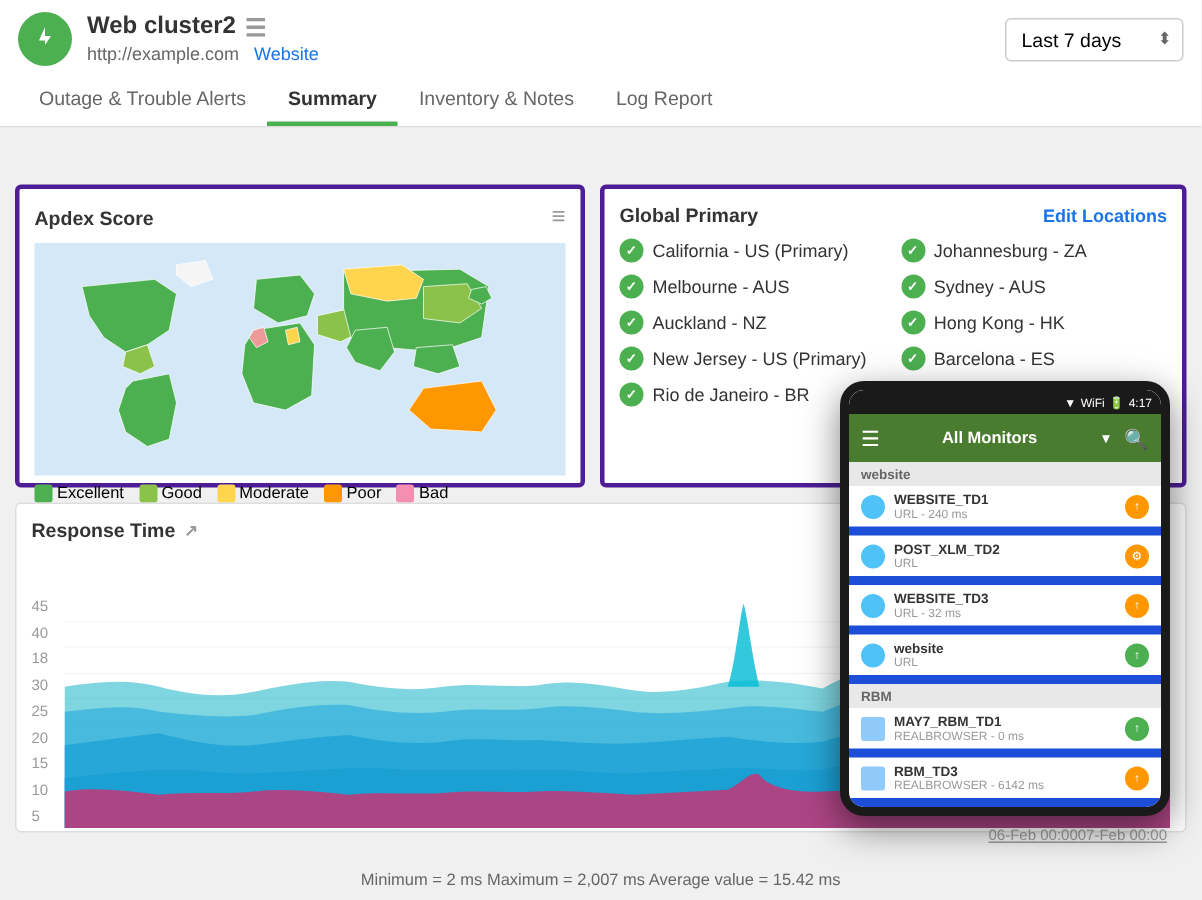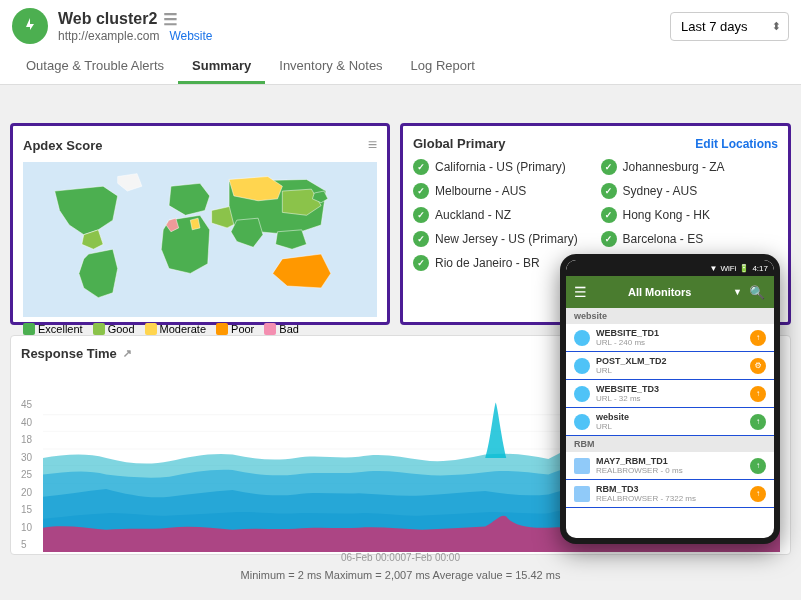--- a/index.html
+++ b/index.html
@@ -46,37 +46,37 @@
     .status-item { display: flex; align-items: center; gap: 6px; font-size: 12px; color: #333; }
     .status-dot { width: 16px; height: 16px; border-radius: 50%; background: #4caf50; display: flex; align-items: center; justify-content: center; flex-shrink: 0; }
     .status-dot::after { content: '✓'; color: white; font-size: 9px; font-weight: bold; }
 
     
     .response-card { background: #fff; border: 1px solid #ddd; border-radius: 4px; padding: 10px; height: 220px; position: relative; }
     .response-title { font-size: 13px; color: #333; font-weight: bold; margin-bottom: 4px; display: flex; align-items: center; gap: 6px; }
     .external-icon { font-size: 11px; color: #999; }
     .chart-area { width: 100%; height: 155px; position: relative; overflow: hidden; margin-top: 36px; }
     .chart-stats { font-size: 11px; color: #666; text-align: center; margin-top: 2px; }
-    .chart-labels { display: flex; justify-content: center; font-size: 10px; color: #999; margin-bottom: 6px; padding: 0 2px; }
+    .chart-labels { display: flex; justify-content: flex-end; font-size: 10px; color: #999; margin-bottom: 18px; padding: 0 2px; text-decoration: underline; }
     .y-labels { position: absolute; left: 0; top: 0; height: 100%; display: flex; flex-direction: column; justify-content: space-between; font-size: 10px; color: #999; padding: 2px 0; width: 22px; }
     .chart-svg-area { position: absolute; left: 22px; right: 0; top: 0; bottom: 0; }
 
     
     .mobile-overlay { position: absolute; right: 10px; bottom: 10px; width: 220px; height: 290px; z-index: 10; }
     .phone-frame { width: 220px; height: 290px; background: #1a1a1a; border-radius: 16px; padding: 6px; box-shadow: 0 8px 24px rgba(0,0,0,0.5); }
     .phone-screen { width: 100%; height: 100%; background: #fff; border-radius: 10px; overflow: hidden; display: flex; flex-direction: column; }
     .phone-status-bar { background: #1a1a1a; height: 16px; display: flex; align-items: center; justify-content: flex-end; padding: 0 6px; gap: 3px; font-size: 8px; color: #fff; border-radius: 10px 10px 0 0; }
     .phone-nav { background: #4a7c2f; height: 32px; display: flex; align-items: center; padding: 0 8px; gap: 8px; }
     .phone-nav-title { color: #fff; font-size: 11px; font-weight: bold; flex: 1; text-align: center; }
     .phone-hamburger { color: #fff; font-size: 14px; }
     .phone-search { color: #fff; font-size: 13px; }
     .phone-dropdown { color: #fff; font-size: 9px; }
     .phone-content { flex: 1; overflow: hidden; font-size: 10px; }
     .phone-section-header { background: #e8e8e8; padding: 3px 8px; font-size: 9px; color: #666; font-weight: bold; }
-    .phone-item { display: flex; align-items: center; padding: 4px 8px; border-bottom: 1px solid #1d4ed8; gap: 6px; }
+    .phone-item { display: flex; align-items: center; padding: 4px 8px; border-bottom: 6px solid #1d4ed8; gap: 6px; }
     .phone-item-icon { width: 16px; height: 16px; background: #ddd; border-radius: 50%; flex-shrink: 0; }
     .phone-item-info { flex: 1; min-width: 0; }
     .phone-item-name { font-size: 9px; font-weight: bold; color: #333; }
     .phone-item-sub { font-size: 8px; color: #999; }
     .phone-item-status { width: 16px; height: 16px; border-radius: 50%; flex-shrink: 0; display: flex; align-items: center; justify-content: center; font-size: 8px; color: white; }
     .status-green { background: #4caf50; }
     .status-orange { background: #ff9800; }
 
     
     .world-map-container { width: 100%; height: 155px; position: relative; }
@@ -345,21 +345,21 @@
               <div class="phone-item-info">
                 <div class="phone-item-name">MAY7_RBM_TD1</div>
                 <div class="phone-item-sub">REALBROWSER - 0 ms</div>
               </div>
               <div class="phone-item-status status-green">↑</div>
             </div>
             <div class="phone-item">
               <div class="phone-item-icon" style="background:#90caf9;border-radius:2px;"></div>
               <div class="phone-item-info">
                 <div class="phone-item-name">RBM_TD3</div>
-                <div class="phone-item-sub">REALBROWSER - 7322 ms</div>
+                <div class="phone-item-sub">REALBROWSER - 6142 ms</div>
               </div>
               <div class="phone-item-status status-orange">↑</div>
             </div>
           </div>
         </div>
       </div>
     </div>
   </div>
 </div>
 

